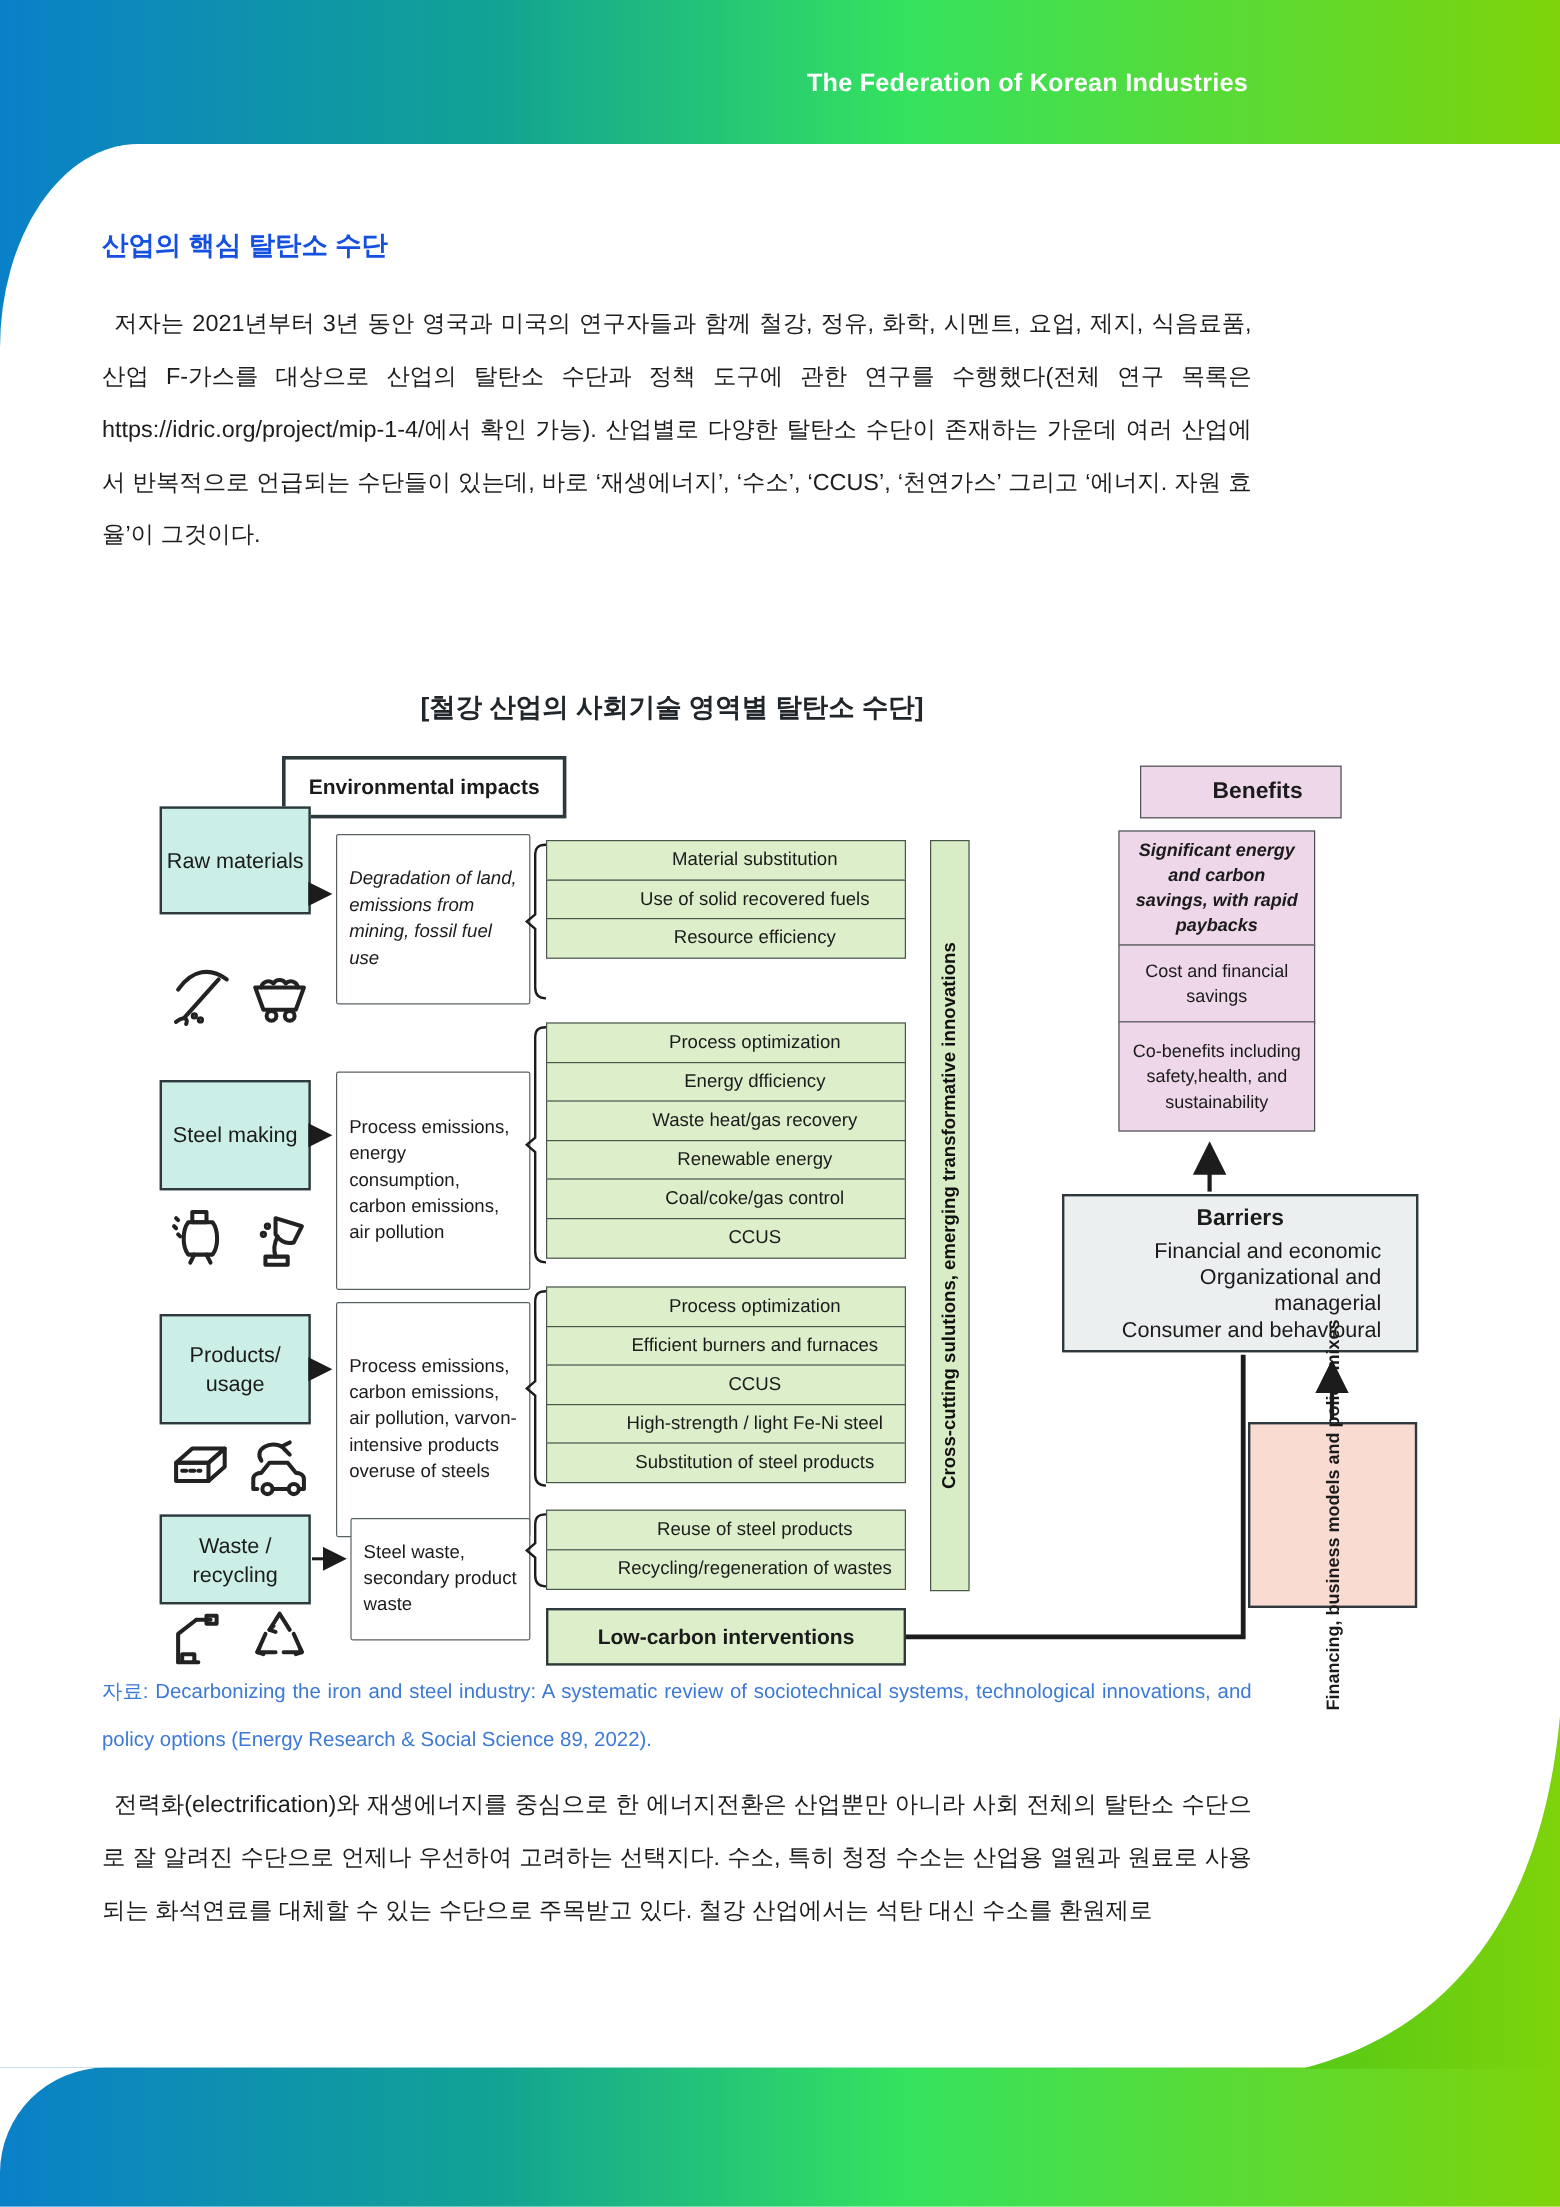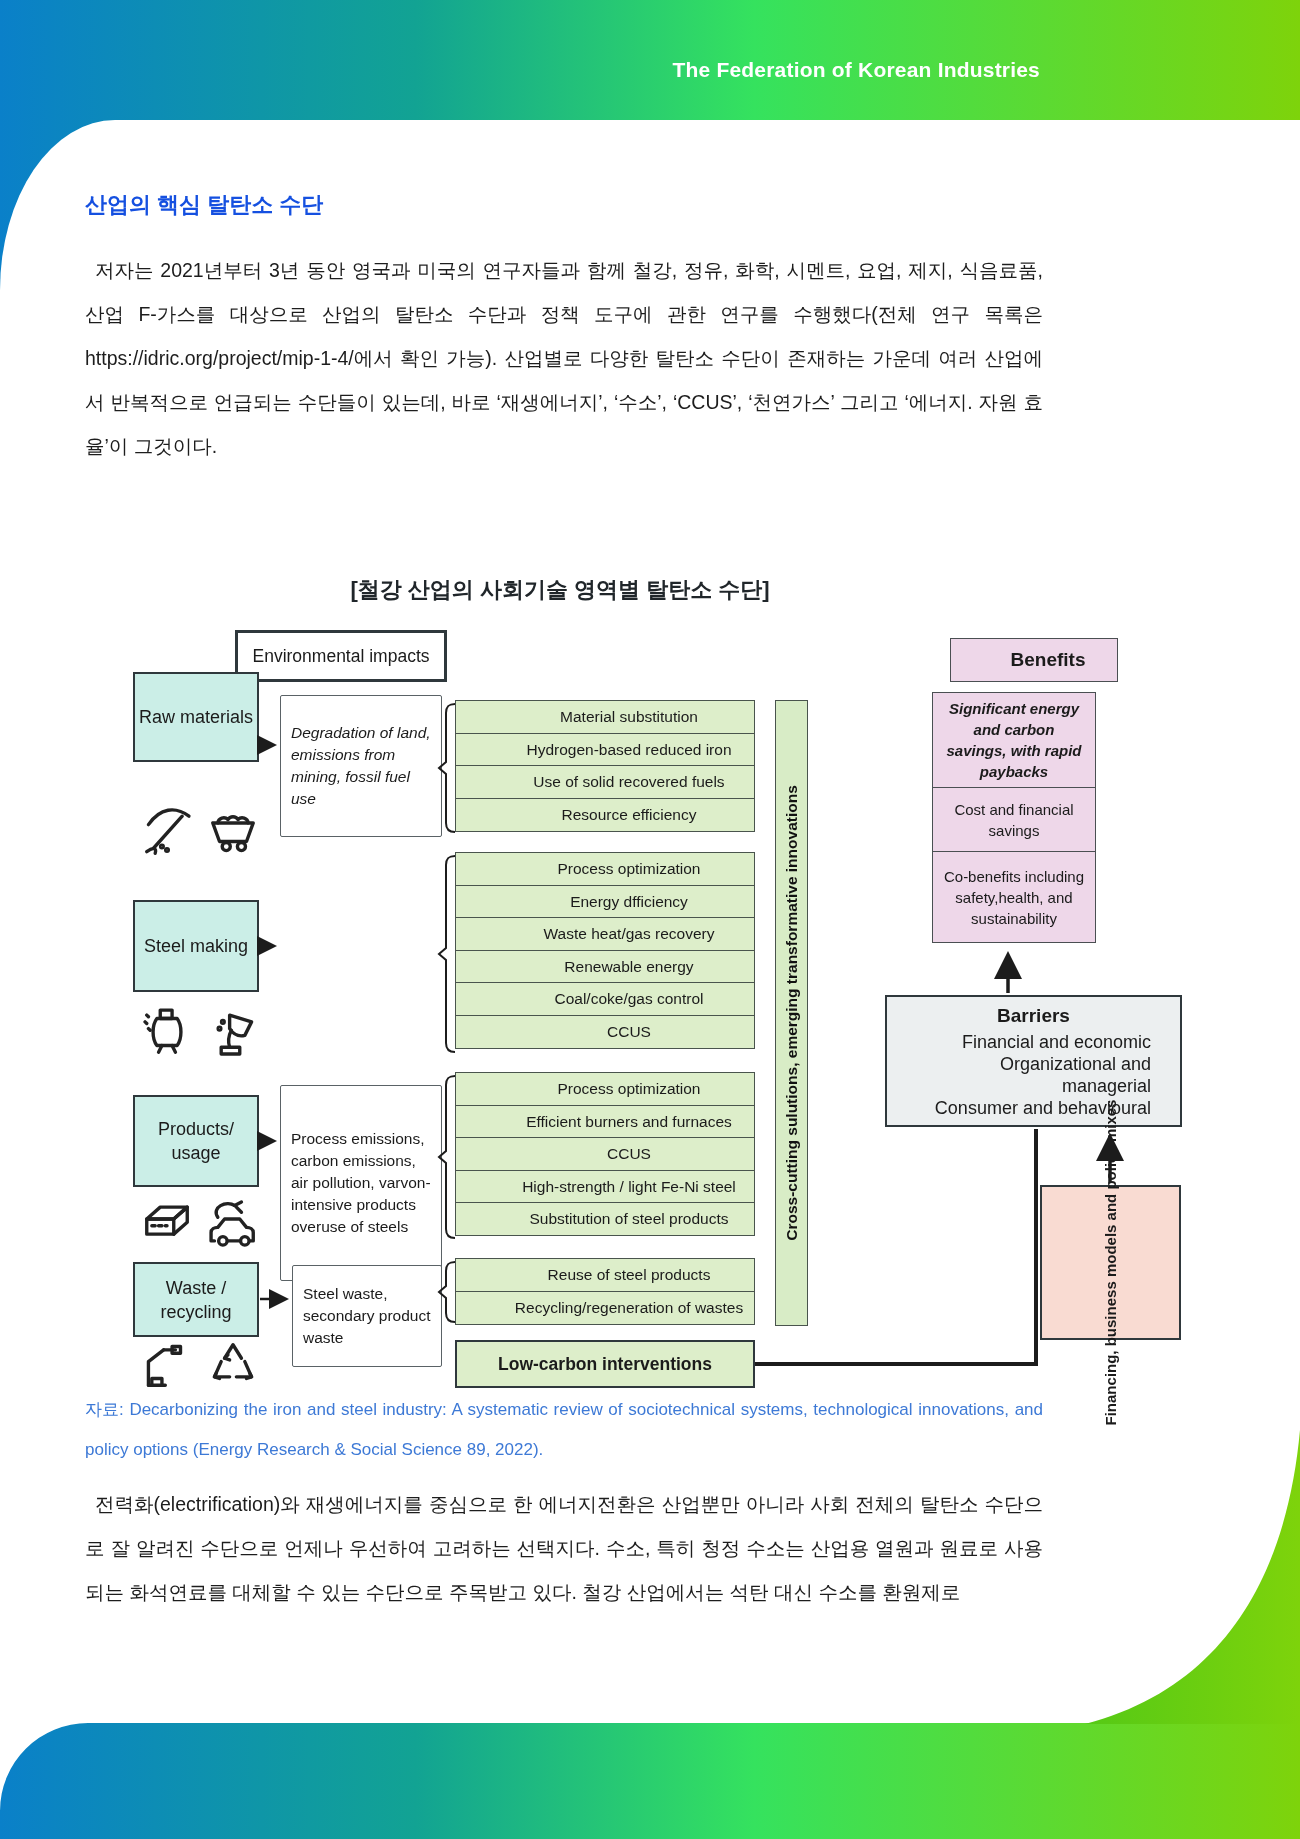--- a/index.html
+++ b/index.html
@@ -12,21 +12,21 @@
   .abs{position:absolute;}
   .sec-title{left:85px;top:190px;font-size:22px;font-weight:700;color:#1550e0;}
   .para{left:85px;width:958px;font-size:19.5px;line-height:44px;text-align:justify;text-indent:10px;color:#1d1d1d;}
   .para1{top:248px;}
   .para2{top:1482px;}
   .src{left:85px;top:1390px;width:958px;font-size:17px;line-height:40px;text-align:justify;color:#3d79d6;}
   .fig-title{left:140px;top:575px;width:840px;text-align:center;font-size:22px;font-weight:700;color:#20262a;}
 
   
   .dbox{position:absolute;box-sizing:border-box;display:flex;align-items:center;justify-content:center;text-align:center;}
-  .env{left:235px;top:630px;width:212px;height:52px;background:#fff;border:3px solid #2f383c;font-weight:400;font-size:17.5px;text-align:center;}
+  .env{left:235px;top:630px;width:237px;height:52px;background:#fff;border:3px solid #2f383c;font-weight:700;font-size:17.5px;text-align:center;}
   .teal{left:133px;width:126px;background:#cbeee7;border:2.5px solid #2f383c;font-size:18px;line-height:24px;}
   .teal.raw{top:672px;height:90px;}
   .teal.steel{top:900px;height:92px;}
   .teal.products{top:1095px;height:92px;}
   .teal.waste{top:1262px;height:75px;}
   .impact{left:280px;width:162px;background:#fff;border:1.5px solid #5a6266;border-radius:2px;
           font-size:15.5px;line-height:22px;text-align:left;justify-content:flex-start;align-items:center;padding:8px 10px;}
   .impact.raw{top:695px;height:142px;font-style:italic;}
   .impact.steel{top:893px;height:182px;}
   .impact.products{top:1085px;height:196px;}
@@ -70,26 +70,26 @@
   <div class="abs fig-title">[철강 산업의 사회기술 영역별 탈탄소 수단]</div>
 
   <div class="dbox env">Environmental impacts</div>
 
   <div class="dbox teal raw">Raw materials</div>
   <div class="dbox teal steel">Steel making</div>
   <div class="dbox teal products">Products/ usage</div>
   <div class="dbox teal waste">Waste / recycling</div>
 
   <div class="dbox impact raw">Degradation of land, emissions from mining, fossil fuel use</div>
+  <div class="dbox impact steel">Process emissions, energy consumption, carbon emissions, air pollution</div>
   <div class="dbox impact products">Process emissions, carbon emissions, air pollution, varvon-intensive products overuse of steels</div>
   <div class="dbox impact waste">Steel waste, secondary product waste</div>
 
   <div class="ggroup g1">
     <div class="grow">Material substitution</div>
-    <div class="grow">Hydrogen-based reduced iron</div>
     <div class="grow">Use of solid recovered fuels</div>
     <div class="grow">Resource efficiency</div>
   </div>
   <div class="ggroup g2">
     <div class="grow">Process optimization</div>
     <div class="grow">Energy dfficiency</div>
     <div class="grow">Waste heat/gas recovery</div>
     <div class="grow">Renewable energy</div>
     <div class="grow">Coal/coke/gas control</div>
     <div class="grow">CCUS</div>

